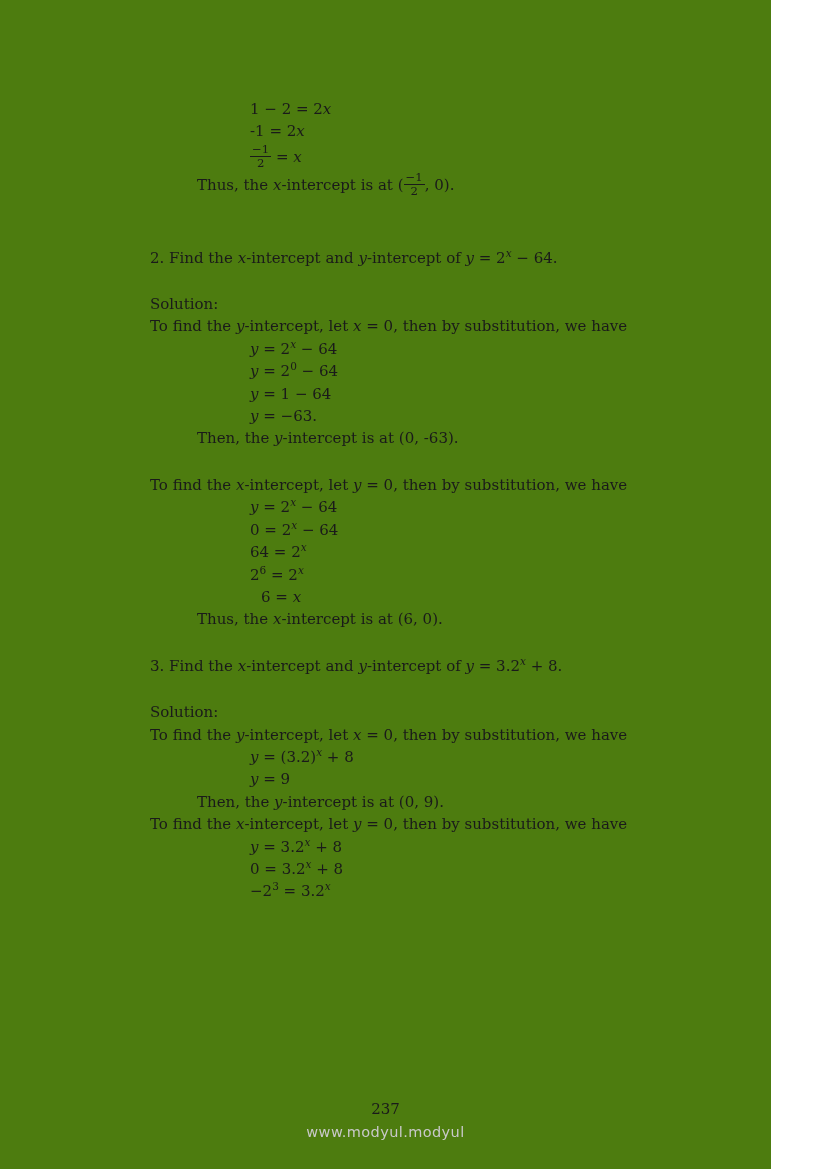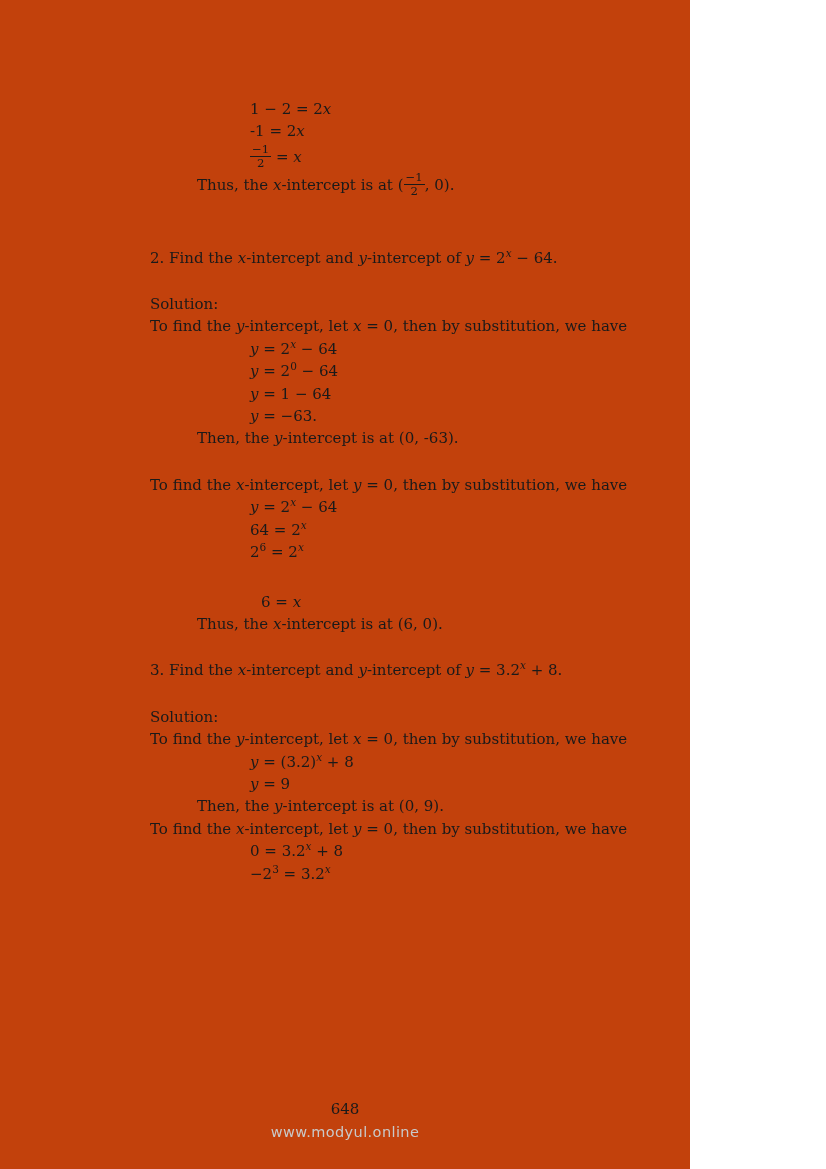--- a/index.html
+++ b/index.html
@@ -2,42 +2,42 @@
 <html><head>
 <meta charset="utf-8">
 <style>
   html, body {
     margin: 0;
     padding: 0;
     background: #ffffff;
   }
   .page {
     position: relative;
-    width: 690px;
+    width: 771px;
     height: 1169px;
-    background: #c2410c;
+    background: #4d7c0f;
     font-family: "DejaVu Serif", serif;
     font-size: 15px;
     color: #1a1a1a;
     overflow: hidden;
   }
   .content {
     position: absolute;
     left: 150px;
     top: 98px;
     width: 560px;
   }
   .line {
     line-height: 22.4px;
     white-space: nowrap;
   }
   .para { padding-left: 0; }
   .result { padding-left: 47px; }
   .eq { padding-left: 100px; }
-  .eq2 { padding-left: 111px; margin-top: 27px; }
+  .eq2 { padding-left: 111px; }
   .gap { height: 24px; }
 
   sup {
     font-size: 0.7em;
     line-height: 0;
     vertical-align: super;
   }
   i { font-style: italic; }
 
   .frac {
@@ -94,31 +94,33 @@
       <div class="line para">Solution:</div>
       <div class="line para">To find the <i>y</i>-intercept, let <i>x</i> = 0, then by substitution, we have</div>
       <div class="line eq"><i>y</i> = 2<sup><i>x</i></sup> − 64</div>
       <div class="line eq"><i>y</i> = 2<sup>0</sup> − 64</div>
       <div class="line eq"><i>y</i> = 1 − 64</div>
       <div class="line eq"><i>y</i> = −63.</div>
       <div class="line result">Then, the <i>y</i>-intercept is at (0, -63).</div>
       <div class="gap"></div>
       <div class="line para">To find the <i>x</i>-intercept, let <i>y</i> = 0, then by substitution, we have</div>
       <div class="line eq"><i>y</i> = 2<sup><i>x</i></sup> − 64</div>
+      <div class="line eq">0 = 2<sup><i>x</i></sup> − 64</div>
       <div class="line eq">64 = 2<sup><i>x</i></sup></div>
       <div class="line eq">2<sup>6</sup> = 2<sup><i>x</i></sup></div>
       <div class="line eq2">6 = <i>x</i></div>
       <div class="line result">Thus, the <i>x</i>-intercept is at (6, 0).</div>
       <div class="gap"></div>
       <div class="line para">3. Find the <i>x</i>-intercept and <i>y</i>-intercept of <i>y</i> = 3.2<sup><i>x</i></sup> + 8.</div>
       <div class="gap"></div>
       <div class="line para">Solution:</div>
       <div class="line para">To find the <i>y</i>-intercept, let <i>x</i> = 0, then by substitution, we have</div>
       <div class="line eq"><i>y</i> = (3.2)<sup><i>x</i></sup> + 8</div>
       <div class="line eq"><i>y</i> = 9</div>
       <div class="line result">Then, the <i>y</i>-intercept is at (0, 9).</div>
       <div class="line para">To find the <i>x</i>-intercept, let <i>y</i> = 0, then by substitution, we have</div>
+      <div class="line eq"><i>y</i> = 3.2<sup><i>x</i></sup> + 8</div>
       <div class="line eq">0 = 3.2<sup><i>x</i></sup> + 8</div>
       <div class="line eq">−2<sup>3</sup> = 3.2<sup><i>x</i></sup></div>
     </div>
-  <div class="page-number">648</div>
-  <div class="watermark">www.modyul.online</div>
+  <div class="page-number">237</div>
+  <div class="watermark">www.modyul.modyul</div>
 </div>
 
 </body></html>

